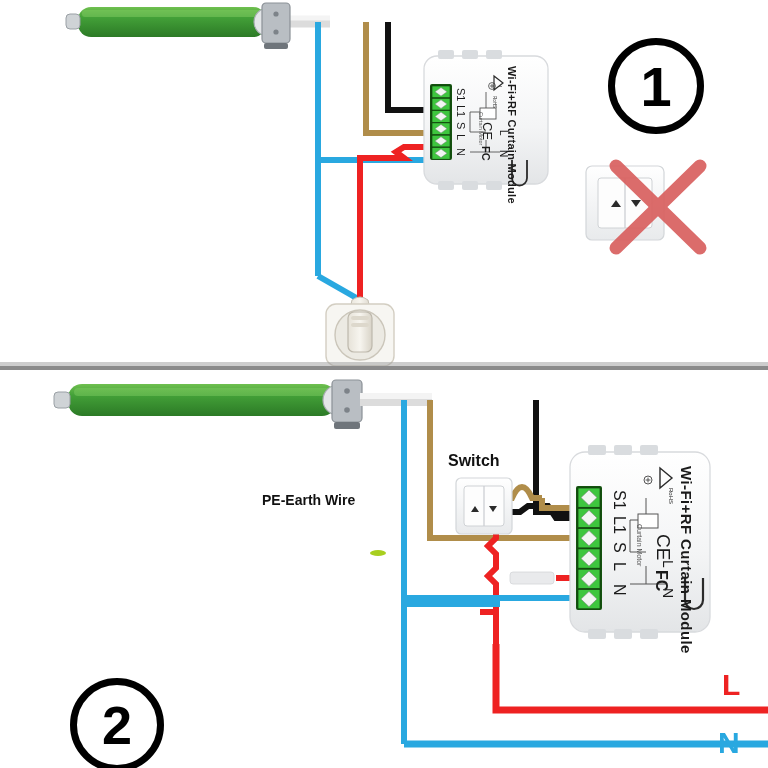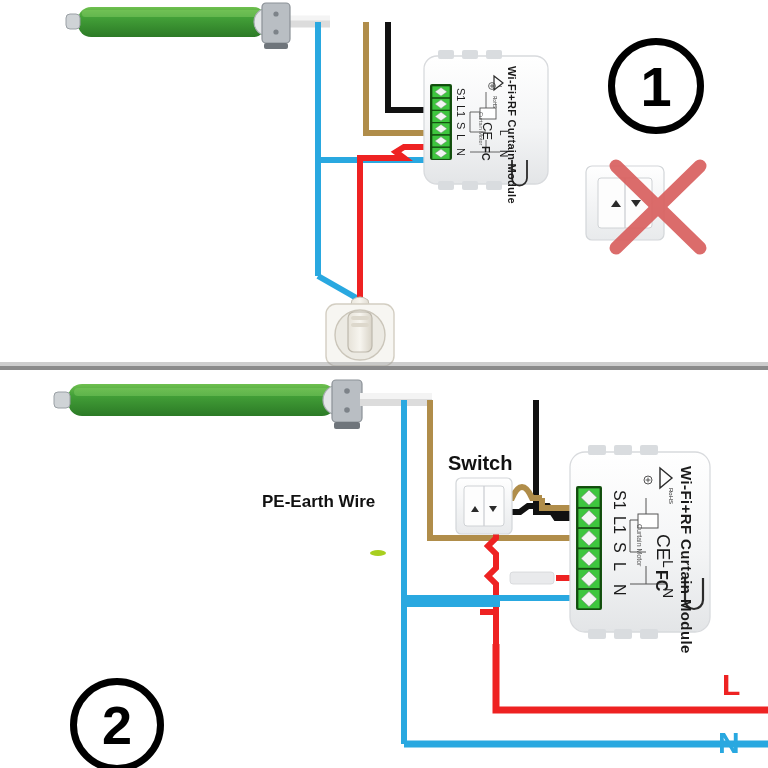--- a/index.html
+++ b/index.html
@@ -244,23 +244,23 @@
       <g fill="none" stroke="#2a2a2a" stroke-width="2.2">
         <path d="M685 578 V 600 a9 9 0 0 0 18 0 V 578"></path>
       </g>
     </g>
   </svg>
 
   <div class="badge" style="left:608px;top:38px;width:82px;height:82px;font-size:56px;">1</div>
 
   <div class="badge" style="left:70px;top:678px;width:80px;height:80px;font-size:54px;">2</div>
 
-  <div class="lbl" style="left:262px;top:492px;font-size:17px;">PE-Earth Wire</div>
-
-  <div class="lbl" style="left:448px;top:452px;font-size:20px;">Switch</div>
+  <div class="lbl" style="left:262px;top:492px;font-size:14px;">PE-Earth Wire</div>
+
+  <div class="lbl" style="left:448px;top:452px;font-size:16px;">Switch</div>
 
   <div class="lbl" style="left:722px;top:668px;font-size:30px;color:#ee2222;">L</div>
 
   <div class="lbl" style="left:718px;top:726px;font-size:30px;color:#29a8e0;">N</div>
 
   <div class="modtxt vtxt" style="left:506px;top:66px;font-size:11px;font-weight:bold;letter-spacing:0.3px;">Wi-Fi+RF Curtain Module</div>
 
   <div class="modtxt vtxt" style="left:455px;top:88px;font-size:11px;">S1</div>
   <div class="modtxt vtxt" style="left:455px;top:105px;font-size:11px;">L1</div>
   <div class="modtxt vtxt" style="left:455px;top:122px;font-size:11px;">S</div>

